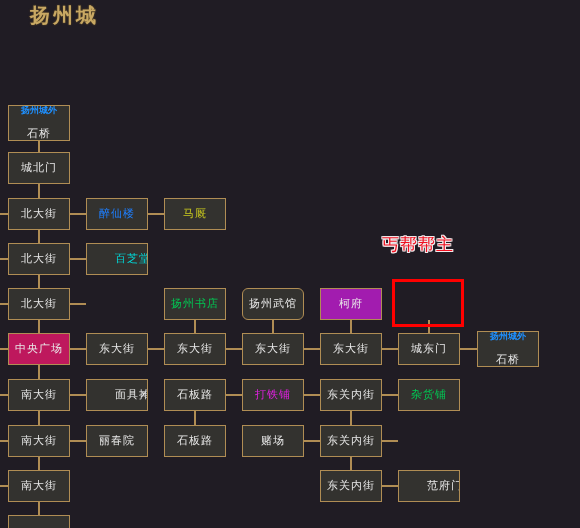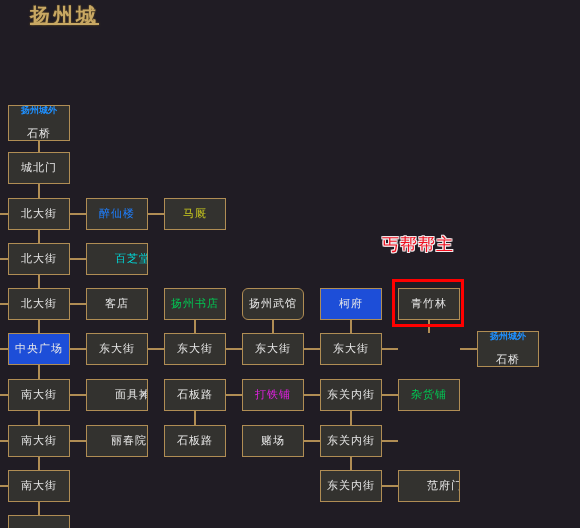--- a/index.html
+++ b/index.html
@@ -159,49 +159,46 @@
     </div>
     <div class="node" style="left: 8px; top: 243px; width: 62px; height: 32px; background: rgb(51, 50, 47); border-color: rgb(176, 141, 84);">
       <div class="node-label bold" style="color: rgb(232, 232, 232);">北大街</div>
     </div>
     <div class="node" style="left: 86px; top: 243px; width: 62px; height: 32px; background: rgb(51, 50, 47); border-color: rgb(176, 141, 84); padding-left: 32px;">
       <div class="node-label bold" style="color: rgb(0, 216, 216);">百芝堂</div>
     </div>
     <div class="node" style="left: 8px; top: 288px; width: 62px; height: 32px; background: rgb(51, 50, 47); border-color: rgb(176, 141, 84);">
       <div class="node-label bold" style="color: rgb(232, 232, 232);">北大街</div>
     </div>
-    <div class="node" style="left: 86px; top: 288px; width: 62px; height: 32px; background: rgb(51, 50, 47); border-color: rgb(176, 141, 84);">
-      <div class="node-label bold" style="color: rgb(232, 232, 232);">客店</div>
-    </div>
     <div class="node" style="left: 164px; top: 288px; width: 62px; height: 32px; background: rgb(51, 50, 47); border-color: rgb(176, 141, 84);">
       <div class="node-label bold" style="color: rgb(0, 200, 83);">扬州书店</div>
     </div>
     <div class="node" style="left: 242px; top: 288px; width: 62px; height: 32px; background: rgb(51, 50, 47); border-color: rgb(176, 141, 84); border-radius: 6px;">
       <div class="node-label bold" style="color: rgb(232, 232, 232);">扬州武馆</div>
     </div>
-    <div class="node" style="left: 320px; top: 288px; width: 62px; height: 32px; background: #1d4ed8; border-color: rgb(176, 141, 84);">
+    <div class="node" style="left: 320px; top: 288px; width: 62px; height: 32px; background: #a21caf; border-color: rgb(176, 141, 84);">
       <div class="node-label bold" style="color: rgb(232, 232, 232);">柯府</div>
     </div>
-    <div class="node" style="left: 398px; top: 288px; width: 62px; height: 32px; background: rgb(51, 50, 47); border-color: rgb(176, 141, 84);">
-      <div class="node-label bold" style="color: rgb(232, 232, 232);">青竹林</div>
-    </div>
-    <div class="node" style="left: 8px; top: 333px; width: 62px; height: 32px; background: #1d4ed8; border-color: rgb(176, 141, 84);">
+    <div class="node" style="left: 8px; top: 333px; width: 62px; height: 32px; background: #be185d; border-color: rgb(176, 141, 84);">
       <div class="node-label bold" style="color: rgb(232, 232, 232);">中央广场</div>
     </div>
     <div class="node" style="left: 86px; top: 333px; width: 62px; height: 32px; background: rgb(51, 50, 47); border-color: rgb(176, 141, 84);">
       <div class="node-label bold" style="color: rgb(232, 232, 232);">东大街</div>
     </div>
     <div class="node" style="left: 164px; top: 333px; width: 62px; height: 32px; background: rgb(51, 50, 47); border-color: rgb(176, 141, 84);">
       <div class="node-label bold" style="color: rgb(232, 232, 232);">东大街</div>
     </div>
     <div class="node" style="left: 242px; top: 333px; width: 62px; height: 32px; background: rgb(51, 50, 47); border-color: rgb(176, 141, 84);">
       <div class="node-label bold" style="color: rgb(232, 232, 232);">东大街</div>
     </div>
     <div class="node" style="left: 320px; top: 333px; width: 62px; height: 32px; background: rgb(51, 50, 47); border-color: rgb(176, 141, 84);">
       <div class="node-label bold" style="color: rgb(232, 232, 232);">东大街</div>
+    </div>
+    <div class="node" style="left: 398px; top: 333px; width: 62px; height: 32px; background: rgb(51, 50, 47); border-color: rgb(176, 141, 84);">
+      <div class="node-label bold" style="color: rgb(232, 232, 232);">城东门</div>
     </div>
     <div class="node" style="left: 477px; top: 331px; width: 62px; height: 36px; background: rgb(51, 50, 47); border-color: rgb(176, 141, 84);">
       <div class="node-sub" style="color: rgb(30, 144, 255);">扬州城外</div>
       <div class="node-label" style="color: rgb(232, 232, 232);">石桥</div>
     </div>
     <div class="node" style="left: 8px; top: 379px; width: 62px; height: 32px; background: rgb(51, 50, 47); border-color: rgb(176, 141, 84);">
       <div class="node-label bold" style="color: rgb(232, 232, 232);">南大街</div>
     </div>
     <div class="node" style="left: 86px; top: 379px; width: 62px; height: 32px; background: rgb(51, 50, 47); border-color: rgb(176, 141, 84);">
       <div class="node-label bold" style="color: rgb(232, 232, 232); padding-left: 32px;">面具摊</div>
@@ -214,21 +211,21 @@
     </div>
     <div class="node" style="left: 320px; top: 379px; width: 62px; height: 32px; background: rgb(51, 50, 47); border-color: rgb(176, 141, 84);">
       <div class="node-label bold" style="color: rgb(232, 232, 232);">东关内街</div>
     </div>
     <div class="node" style="left: 398px; top: 379px; width: 62px; height: 32px; background: rgb(51, 50, 47); border-color: rgb(176, 141, 84);">
       <div class="node-label bold" style="color: rgb(0, 200, 83);">杂货铺</div>
     </div>
     <div class="node" style="left: 8px; top: 425px; width: 62px; height: 32px; background: rgb(51, 50, 47); border-color: rgb(176, 141, 84);">
       <div class="node-label bold" style="color: rgb(232, 232, 232);">南大街</div>
     </div>
-    <div class="node" style="left: 86px; top: 425px; width: 62px; height: 32px; background: rgb(51, 50, 47); border-color: rgb(176, 141, 84); align-items: flex-end;">
+    <div class="node" style="left: 86px; top: 425px; width: 62px; height: 32px; background: rgb(51, 50, 47); border-color: rgb(176, 141, 84);">
       <div class="node-label bold" style="color: rgb(232, 232, 232);">丽春院</div>
     </div>
     <div class="node" style="left: 164px; top: 425px; width: 62px; height: 32px; background: rgb(51, 50, 47); border-color: rgb(176, 141, 84);">
       <div class="node-label bold" style="color: rgb(232, 232, 232);">石板路</div>
     </div>
     <div class="node" style="left: 242px; top: 425px; width: 62px; height: 32px; background: rgb(51, 50, 47); border-color: rgb(176, 141, 84);">
       <div class="node-label bold" style="color: rgb(232, 232, 232);">赌场</div>
     </div>
     <div class="node" style="left: 320px; top: 425px; width: 62px; height: 32px; background: rgb(51, 50, 47); border-color: rgb(176, 141, 84);">
       <div class="node-label bold" style="color: rgb(232, 232, 232);">东关内街</div>
@@ -240,14 +237,14 @@
       <div class="node-label bold" style="color: rgb(232, 232, 232);">东关内街</div>
     </div>
     <div class="node" style="left: 398px; top: 470px; width: 62px; height: 32px; background: rgb(51, 50, 47); border-color: rgb(176, 141, 84);">
       <div class="node-label bold" style="color: rgb(232, 232, 232); margin-left: 44px;">范府门口</div>
     </div>
     <div class="node" style="left: 8px; top: 515px; width: 62px; height: 32px; background: rgb(51, 50, 47); border-color: rgb(176, 141, 84);">
       <div class="node-label bold" style="color: rgb(232, 232, 232);"></div>
     </div>
     <div class="highlight-ring" style="left: 392px; top: 279px; width: 72px; height: 48px; border-color: rgb(255, 0, 0);"></div>
     <div class="marker-label" style="left: 382px; top: 233px; color: rgb(240, 16, 32);">丐帮帮主</div>
-    <div class="map-title" style="color: rgb(200, 168, 99); text-decoration: underline;">扬州城</div>
+    <div class="map-title" style="color: rgb(200, 168, 99);">扬州城</div>
   </div>
 
 </body></html>

